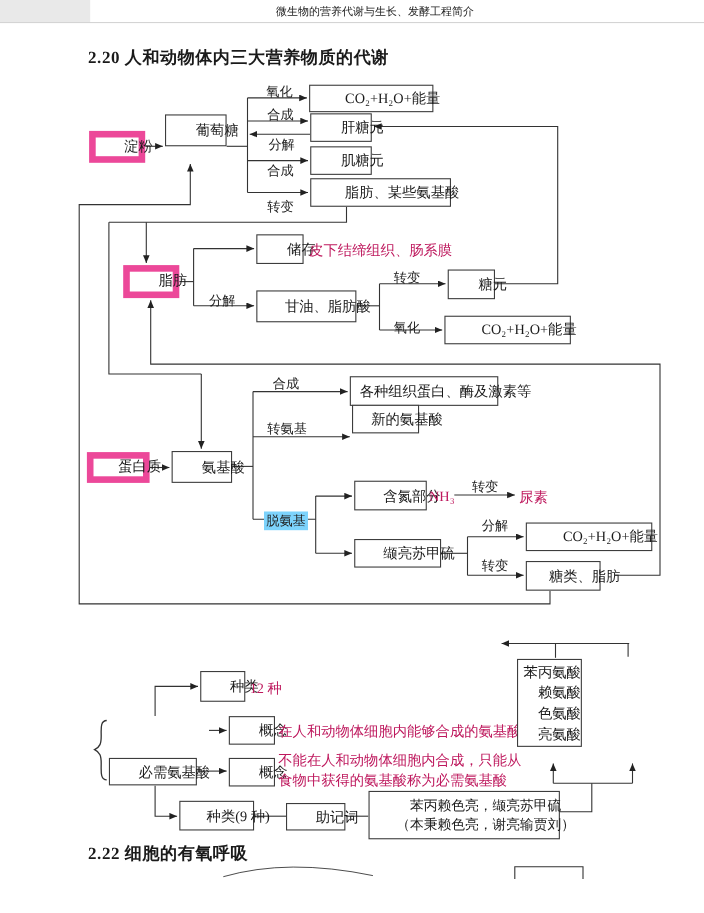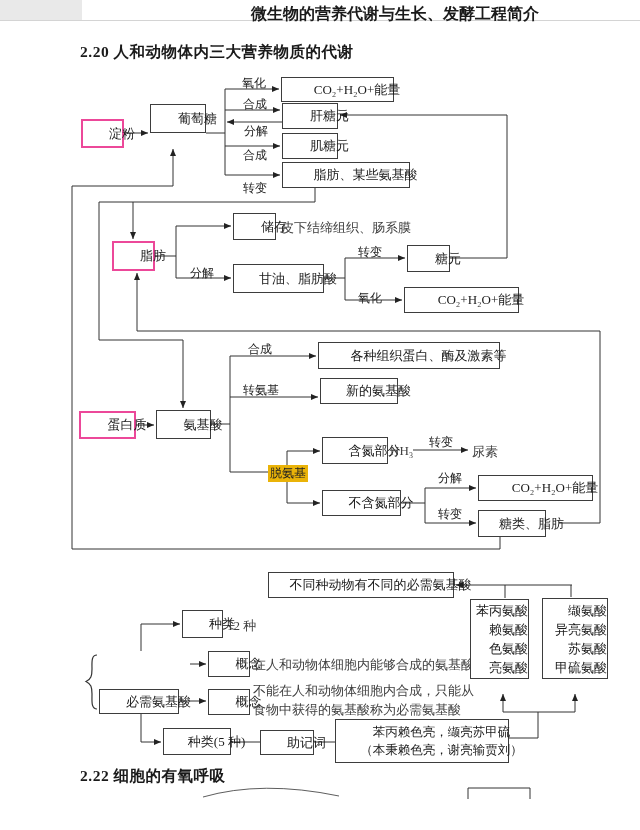--- a/index.html
+++ b/index.html
@@ -1,26 +1,26 @@
 <!DOCTYPE html>
 <html><head>
 <meta charset="utf-8">
 <style>
   html,body{margin:0;padding:0;background:#ffffff;}
   .page{position:relative;width:640px;height:830px;background:#fff;overflow:hidden;
         font-family:"Liberation Serif","DejaVu Serif",serif;color:#1a1a1a;}
   .bx{position:absolute;border:1px solid #3d3d3d;background:#fff;box-sizing:border-box;
       display:flex;align-items:center;justify-content:center;text-align:left;
       font-size:13px;line-height:1.05;white-space:nowrap;padding-left:39px;}
-  .thick{border:2px solid #ec4899;}
+  .thick{border:6px solid #ec4899;font-family:Liberation Mono, monospace;}
   .lbl{position:absolute;font-size:12px;white-space:nowrap;color:#222;}
-  .onln{background:#eab308;padding:0 2px;margin-left:28px;}
-  .txt{position:absolute;font-size:13px;white-space:nowrap;color:#404040;}
+  .onln{background:#7dd3fc;padding:0 2px;}
+  .txt{position:absolute;font-size:13px;white-space:nowrap;color:#be185d;}
   .hd{position:absolute;font-size:15.5px;font-weight:600;letter-spacing:0.5px;white-space:nowrap;}
-  .pagetitle{position:absolute;font-size:16px;font-weight:700;white-space:nowrap;}
+  .pagetitle{position:absolute;font-size:10px;font-weight:400;white-space:nowrap;}
   .list{flex-direction:column;align-items:flex-end;justify-content:center;
         padding-left:8px;line-height:19px;text-align:left;}
   .mn{flex-direction:column;font-size:12.5px;line-height:18px;}
   svg.wires{position:absolute;left:0;top:0;}
   .shade{position:absolute;background:#e9e9e9;}
   .rule{position:absolute;background:#d4d4d4;}
 </style>
 </head>
 <body>
 
@@ -112,65 +112,58 @@
   <div class="bx" style="left:282px;top:133px;width:56px;height:26px">肌糖元</div>
   <div class="bx" style="left:282px;top:162px;width:128px;height:26px">脂肪、某些氨基酸</div>
   <div class="bx thick" style="left:112px;top:241px;width:42px;height:30px">脂肪</div>
   <div class="bx" style="left:233px;top:213px;width:43px;height:27px">储存</div>
   <div class="txt" style="left:281px;top:219px">皮下结缔组织、肠系膜</div>
   <div class="bx" style="left:233px;top:264px;width:91px;height:29px">甘油、脂肪酸</div>
   <div class="bx" style="left:407px;top:245px;width:43px;height:27px">糖元</div>
   <div class="bx" style="left:404px;top:287px;width:115px;height:26px">CO₂+H₂O+能量</div>
   <div class="bx thick" style="left:79px;top:411px;width:57px;height:28px">蛋白质</div>
   <div class="bx" style="left:156px;top:410px;width:55px;height:29px">氨基酸</div>
-  <div class="bx" style="left:318px;top:342px;width:182px;height:27px">各种组织蛋白、酶及激素等</div>
-  <div class="bx" style="left:320px;top:378px;width:78px;height:26px">新的氨基酸</div>
+  <div class="bx" style="left:318px;top:342px;width:135px;height:27px">各种组织蛋白、酶及激素等</div>
+  <div class="bx" style="left:320px;top:368px;width:61px;height:26px">新的氨基酸</div>
   <div class="bx" style="left:322px;top:437px;width:66px;height:27px">含氮部分</div>
   <div class="txt" style="left:390px;top:443px">NH₃</div>
   <div class="txt" style="left:472px;top:443px">尿素</div>
-  <div class="bx" style="left:322px;top:490px;width:79px;height:26px">不含氮部分</div>
+  <div class="bx" style="left:322px;top:490px;width:79px;height:26px">缬亮苏甲硫</div>
   <div class="bx" style="left:478px;top:475px;width:115px;height:26px">CO₂+H₂O+能量</div>
   <div class="bx" style="left:478px;top:510px;width:68px;height:27px">糖类、脂肪</div>
 
   <span class="lbl" style="left:242px;top:75px">氧化</span>
   <span class="lbl" style="left:243px;top:96px">合成</span>
   <span class="lbl" style="left:244px;top:123px">分解</span>
   <span class="lbl" style="left:243px;top:147px">合成</span>
   <span class="lbl" style="left:243px;top:180px">转变</span>
   <span class="lbl" style="left:190px;top:265px">分解</span>
   <span class="lbl" style="left:358px;top:244px">转变</span>
   <span class="lbl" style="left:358px;top:290px">氧化</span>
   <span class="lbl" style="left:248px;top:341px">合成</span>
   <span class="lbl" style="left:243px;top:382px">转氨基</span>
   <span class="lbl onln" style="left:240px;top:465px">脱氨基</span>
   <span class="lbl" style="left:429px;top:434px">转变</span>
   <span class="lbl" style="left:438px;top:470px">分解</span>
   <span class="lbl" style="left:438px;top:506px">转变</span>
 
-  <div class="bx" style="left:268px;top:572px;width:186px;height:26px">不同种动物有不同的必需氨基酸</div>
   <div class="bx" style="left:182px;top:610px;width:40px;height:28px">种类</div>
   <div class="txt" style="left:227px;top:617px">12 种</div>
   <div class="bx" style="left:208px;top:651px;width:42px;height:26px">概念</div>
   <div class="txt" style="left:253px;top:656px">在人和动物体细胞内能够合成的氨基酸</div>
   <div class="bx" style="left:99px;top:689px;width:80px;height:25px">必需氨基酸</div>
   <div class="bx" style="left:208px;top:689px;width:42px;height:26px">概念</div>
   <div class="txt" style="left:253px;top:682px">不能在人和动物体细胞内合成，只能从</div>
   <div class="txt" style="left:253px;top:701px">食物中获得的氨基酸称为必需氨基酸</div>
-  <div class="bx" style="left:163px;top:728px;width:68px;height:27px">种类(5 种)</div>
+  <div class="bx" style="left:163px;top:728px;width:68px;height:27px">种类(9 种)</div>
   <div class="bx" style="left:260px;top:730px;width:54px;height:25px">助记词</div>
   <div class="bx mn" style="left:335px;top:719px;width:174px;height:44px">
     <div>苯丙赖色亮，缬亮苏甲硫</div>
     <div>（本秉赖色亮，谢亮输贾刘）</div>
   </div>
   <div class="bx list" style="left:470px;top:599px;width:59px;height:80px">
     <div>苯丙氨酸</div>
     <div>赖氨酸</div>
     <div>色氨酸</div>
     <div>亮氨酸</div>
   </div>
-  <div class="bx list" style="left:542px;top:598px;width:66px;height:81px">
-    <div>缬氨酸</div>
-    <div>异亮氨酸</div>
-    <div>苏氨酸</div>
-    <div>甲硫氨酸</div>
-  </div>
 
 </div>
 
 </body></html>

